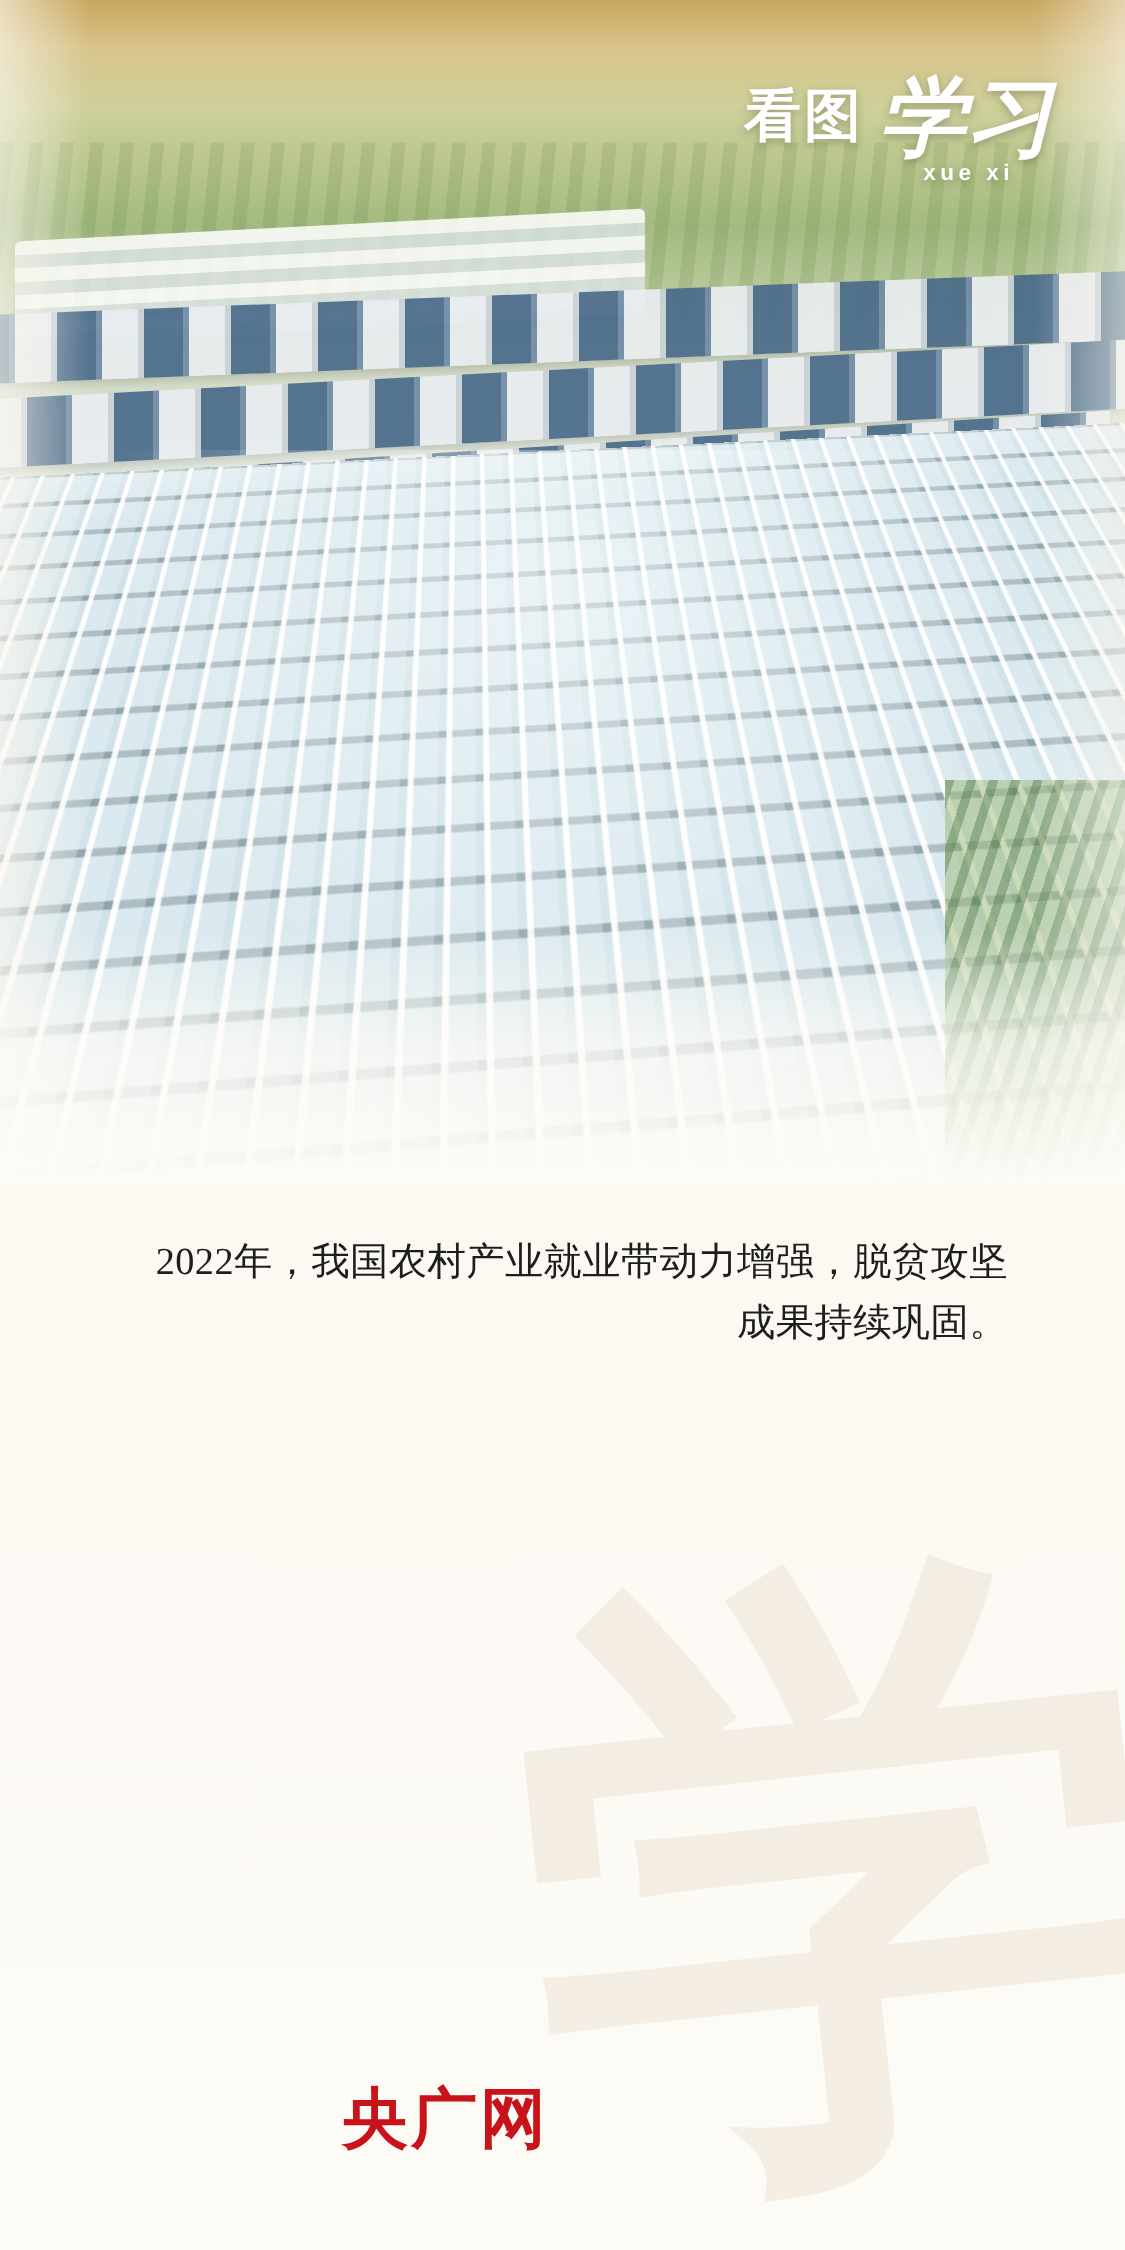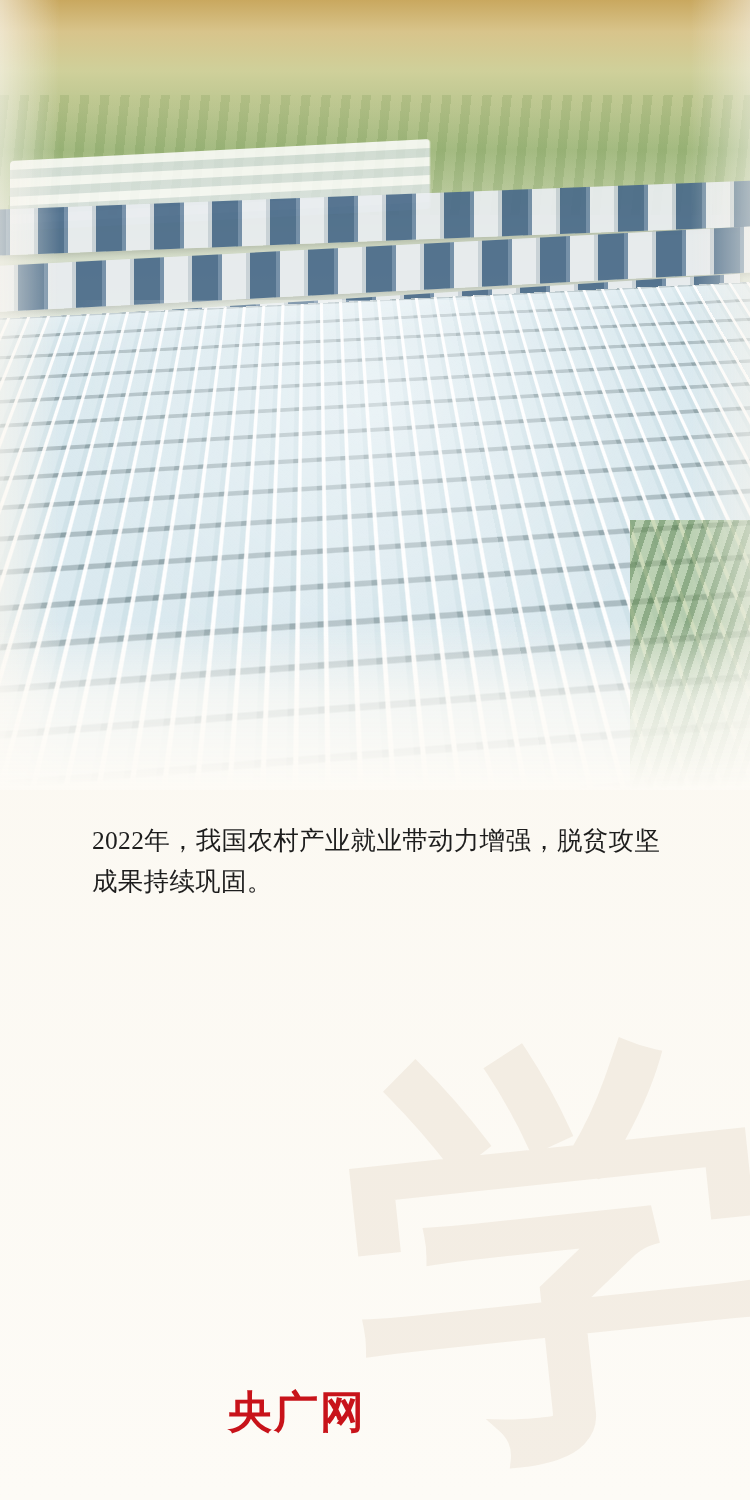--- a/index.html
+++ b/index.html
@@ -221,20 +221,21 @@
     font-family: "Liberation Sans", sans-serif;
     font-weight: 700;
     padding-right: 26px;
   }
 
   
   .content {
     position: relative;
     z-index: 4;
     padding: 30px 78px 0 92px;
+    text-align: right;
   }
   .para {
     font-size: 25.5px;
     line-height: 1.62;
     color: #1d1d1d;
     margin: 0 0 30px 0;
     letter-spacing: .3px;
     font-family: "Liberation Serif", serif;
   }
 
@@ -273,20 +274,27 @@
       <div class="row r2"></div>
       <div class="row r3"></div>
     </div>
     <div class="greenhouse"></div>
     <div class="gh-glow"></div>
     <div class="rightfield"></div>
     <div class="edgeL"></div>
     <div class="edgeR"></div>
     <div class="fade"></div>
 
+    <div class="brand">
+      <div class="ktxx">
+        <span class="kt">看图</span>
+        <span class="xx">学习</span>
+      </div>
+      <div class="pinyin">xue xi</div>
+    </div>
   </div>
 
   <div class="content">
     <p class="para">2022年，我国农村产业就业带动力增强，脱贫攻坚成果持续巩固。</p>
   </div>
 
   <div class="footer">
     <span class="cnr">央广网</span>
   </div>
 

